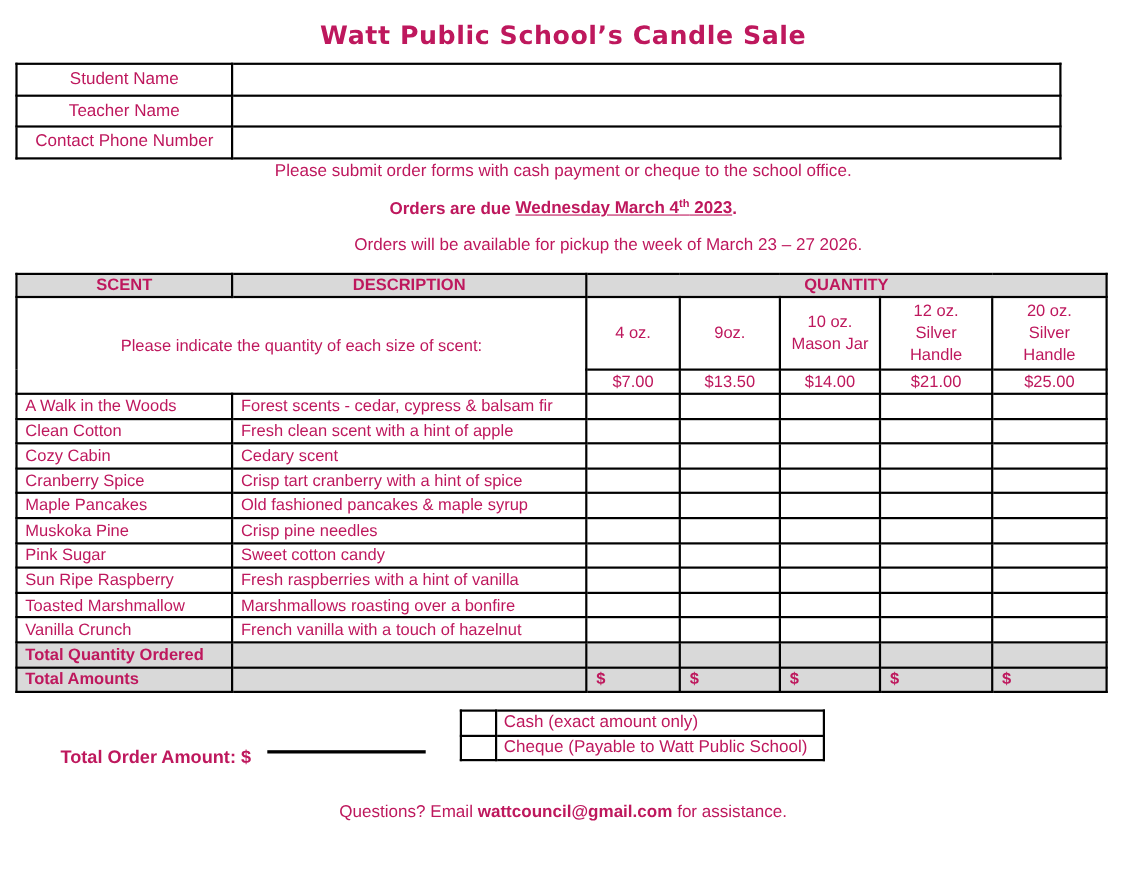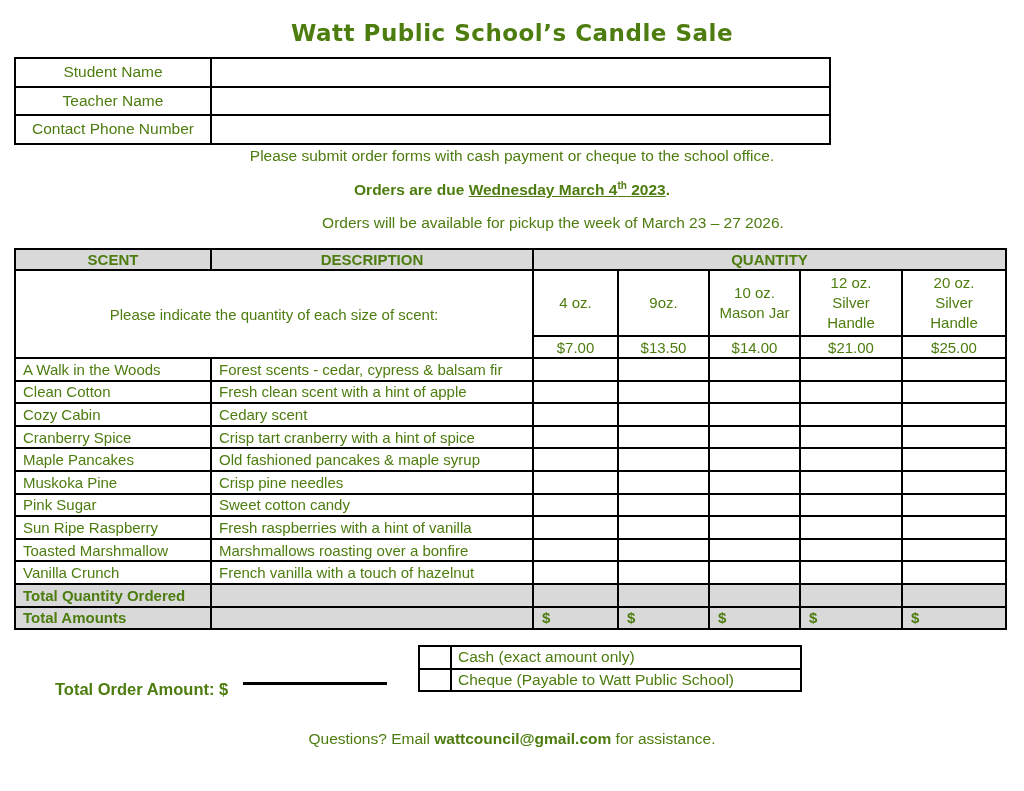--- a/index.html
+++ b/index.html
@@ -1,21 +1,21 @@
 <!DOCTYPE html>
 <html><head>
 <meta charset="utf-8">
 <style>
   html, body { margin: 0; padding: 0; background: #ffffff; }
   .page {
     position: relative;
     width: 1024px;
     height: 791px;
     background: #ffffff;
-    color: #4d7c0f;
+    color: #be185d;
     font-family: "Liberation Sans", sans-serif;
     overflow: hidden;
   }
 
   
   .title {
     position: absolute;
     top: 20px; left: 0;
     width: 100%;
     text-align: center;
@@ -23,21 +23,21 @@
     font-weight: bold;
     font-size: 23px;
     letter-spacing: 0.5px;
   }
 
   
   table { border-collapse: collapse; table-layout: fixed; }
   td { border: 2px solid #000000; padding: 0; vertical-align: middle; overflow: hidden; }
 
   
-  .student-table { position: absolute; top: 57px; left: 14px; width: 817px; }
+  .student-table { position: absolute; top: 57px; left: 14px; width: 951px; }
   .student-table tr { height: 28.6px; }
   .student-table .label-cell { text-align: center; font-size: 15.5px; }
 
   
   .line { position: absolute; left: 0; width: 100%; text-align: center; font-size: 15.5px; }
   .line-submit { top: 147px; }
   .line-due { top: 180px; font-weight: bold; }
   .line-pickup { top: 214px; padding-left: 41px; }
   .u { text-decoration: underline; }
   .sup { font-size: 10px; }
@@ -59,21 +59,21 @@
 
   
   .total-order-label {
     position: absolute; left: 55px; top: 680px;
     font-weight: bold; font-size: 16.5px;
   }
   .blank-line {
     position: absolute; left: 243px; top: 682px;
     width: 144px; height: 3px; background: #000000;
   }
-  .payment-table { position: absolute; left: 418px; top: 645px; width: 384px; font-size: 15.5px; }
+  .payment-table { position: absolute; left: 418px; top: 645px; width: 332px; font-size: 15.5px; }
   .payment-table tr { height: 22.5px; }
   .payment-table .chk-cell { }
   .payment-table .opt-cell { padding-left: 6px; white-space: nowrap; }
 
   
   .footer { position: absolute; top: 730px; left: 0; width: 100%; text-align: center; font-size: 15.5px; }
   .footer .email { font-weight: bold; }
 </style>
 </head>
 <body>

